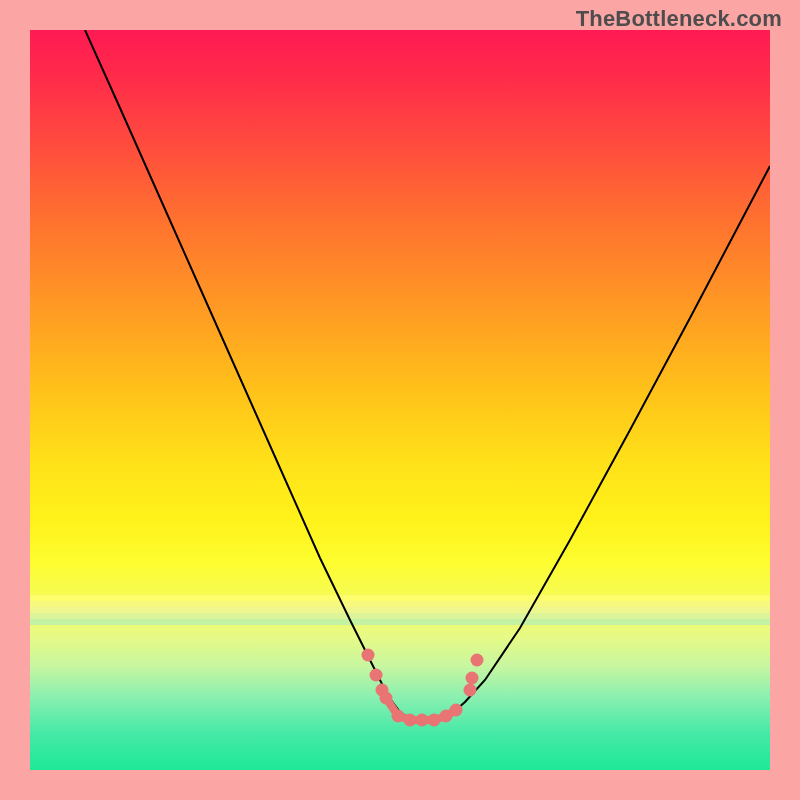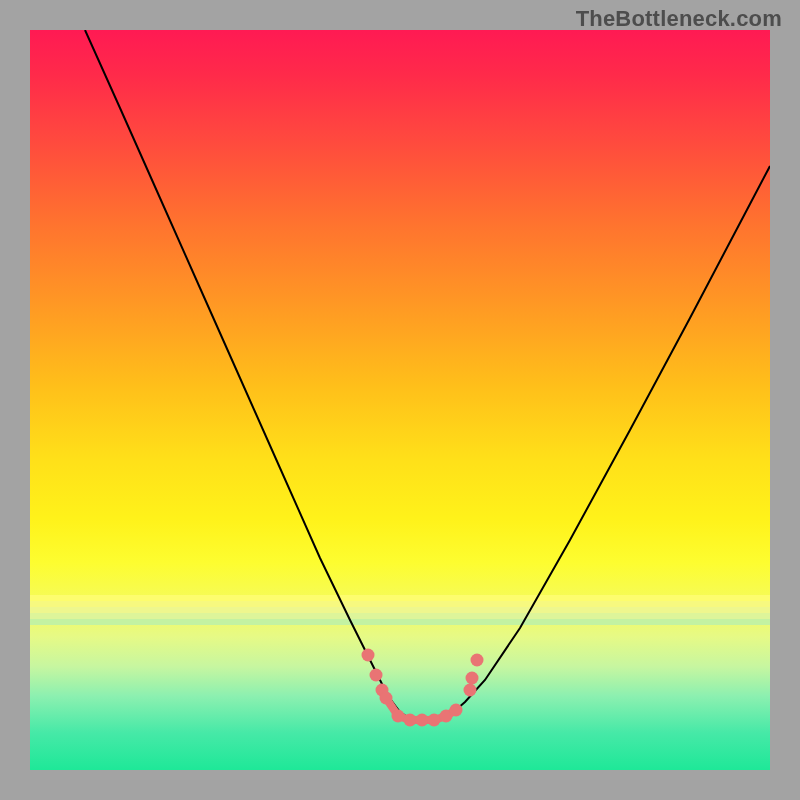--- a/index.html
+++ b/index.html
@@ -1,20 +1,20 @@
 <!DOCTYPE html>
 <html><head>
 <meta charset="utf-8">
 <style>
   * { margin: 0; padding: 0; box-sizing: border-box; }
   html, body { width: 800px; height: 800px; overflow: hidden; background: #000; }
   .outer {
     width: 800px;
     height: 800px;
-    background: #a3a3a3;
+    background: #fca5a5;
     position: relative;
   }
   .watermark {
     position: absolute;
     top: 6px;
     right: 18px;
     font-family: Arial, Helvetica, sans-serif;
     font-size: 22px;
     font-weight: 600;
     color: #4d4d4d;

